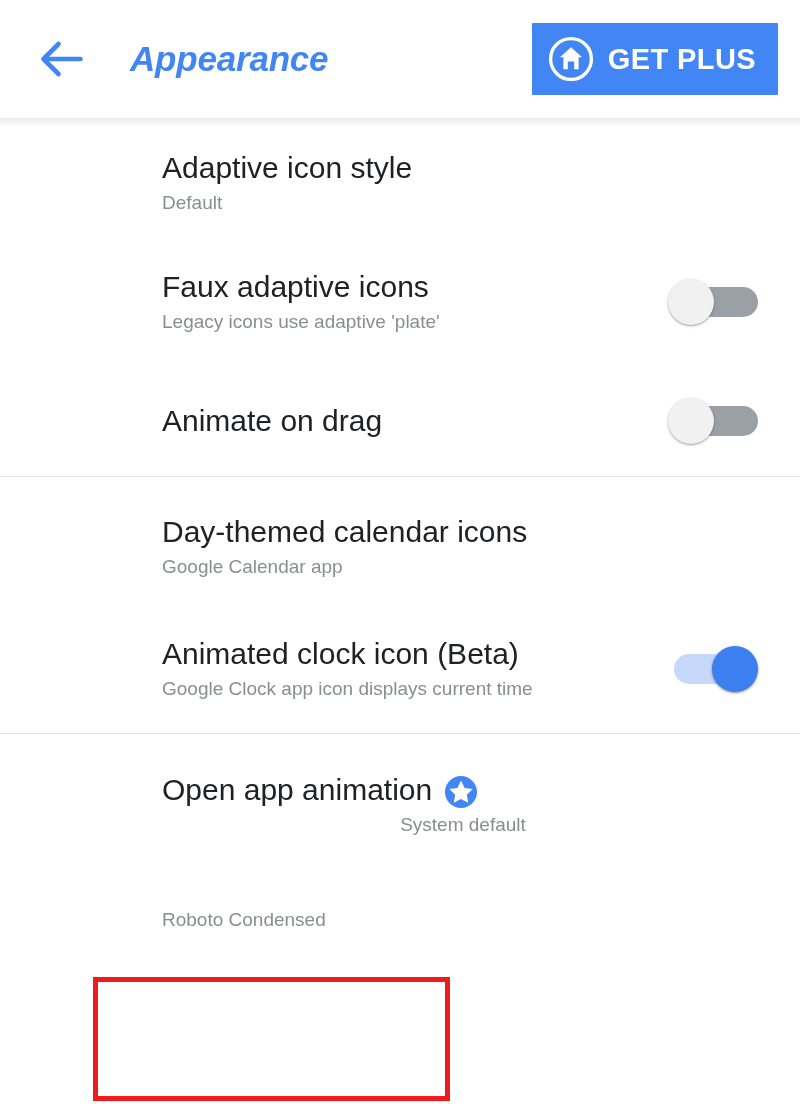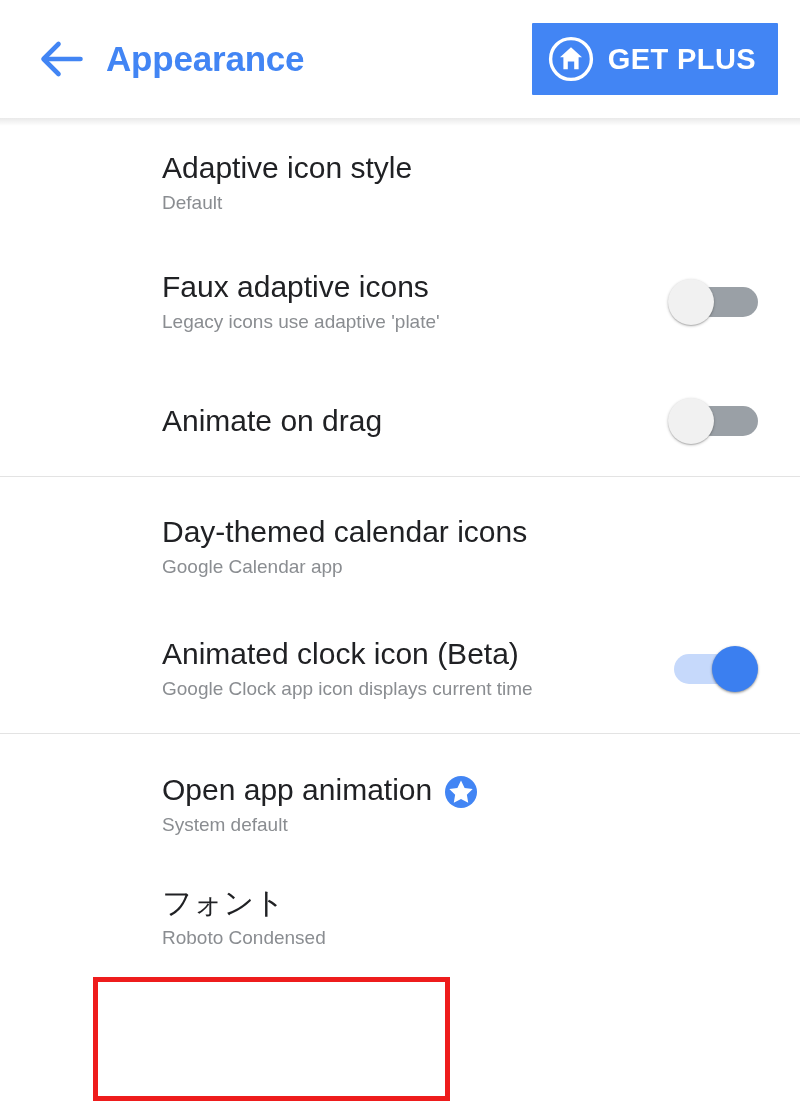--- a/index.html
+++ b/index.html
@@ -45,23 +45,24 @@
     flex: 0 0 auto;
     cursor: pointer;
   }
   .back-btn svg { display: block; }
 
   .appbar-title {
     color: #4285f4;
     font-size: 35px;
     font-weight: bold;
     letter-spacing: -0.2px;
-    margin-left: 16px;
+    margin-left: 40px;
     white-space: nowrap;
     flex: 0 0 auto;
+    font-style: italic;
   }
 
   .spacer { flex: 1 1 auto; }
 
   .get-plus {
     display: flex;
     align-items: center;
     background: #4285f4;
     border-radius: 1px;
     height: 72px;
@@ -124,21 +125,21 @@
     margin-top: 4px;
     white-space: nowrap;
   }
 
   
   .row.r-adaptive      { min-height: 118px; padding-top: 8px; }
   .row.r-faux          { min-height: 128px; gap: 15px; }
   .row.r-animdrag      { min-height: 110px; }
   .row.r-daycal        { min-height: 128px; padding-top: 12px; }
   .row.r-clock         { min-height: 128px; }
-  .row.r-openapp       { min-height: 128px; padding-top: 14px; }
+  .row.r-openapp       { min-height: 128px; padding-top: 14px; text-align: center; }
   .row.r-font          { min-height: 112px; }
 
   
   .pro-badge {
     width: 34px;
     height: 34px;
     margin-left: 12px;
     flex: 0 0 auto;
     position: relative;
     top: 1px;
@@ -315,23 +316,20 @@
               <path d="M17 5.6 L20.6 12.9 L28.7 14.1 L22.85 19.8 L24.23 27.85 L17 24.05 L9.77 27.85 L11.15 19.8 L5.3 14.1 L13.4 12.9 Z" fill="#ffffff"></path>
             </svg>
           </span>
         </div>
         <div class="row-summary">System default</div>
       </div>
     </div>
 
     <div class="row r-font">
       <div class="row-texts">
-        <div class="row-title">
-          <span>フォント</span>
-        </div>
         <div class="row-summary">Roboto Condensed</div>
       </div>
     </div>
 
   </div>
 
 </div>
 
 <div class="annotation-box"></div>
 

